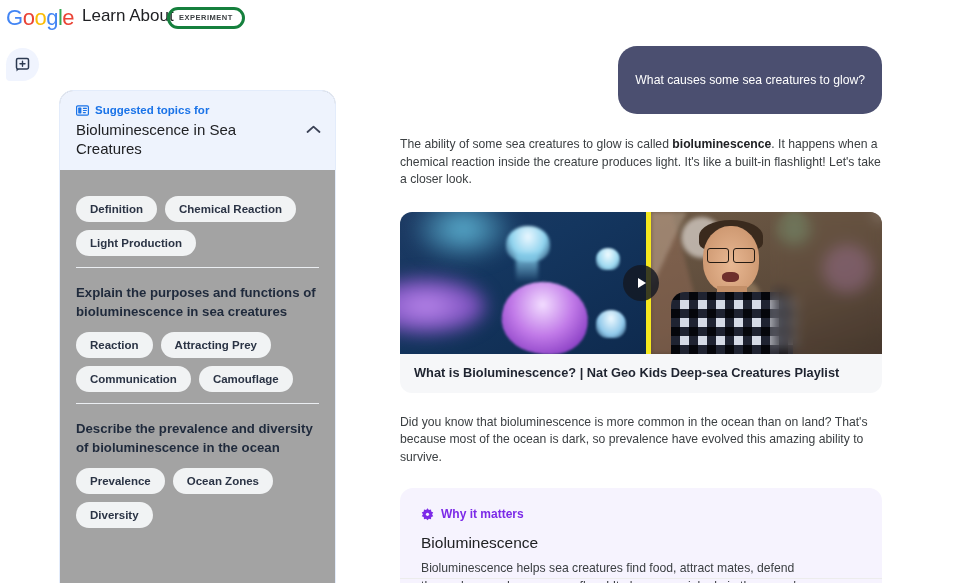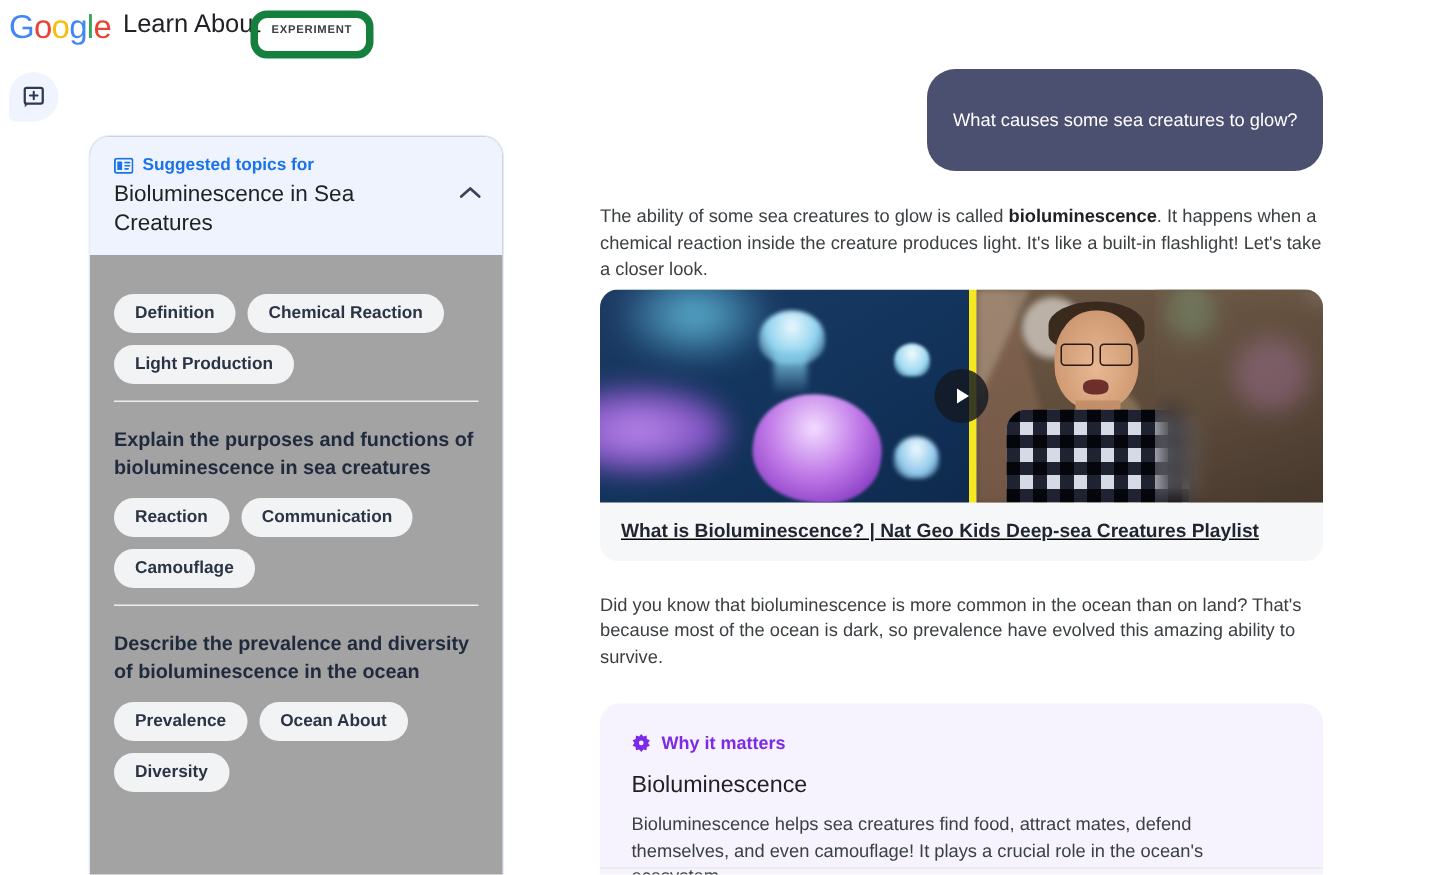--- a/index.html
+++ b/index.html
@@ -13,21 +13,21 @@
 
   
   .header { position: absolute; left: 0; top: 0; width: 960px; height: 34px; }
   .glogo { position: absolute; left: 6px; top: 5px; font-size: 22px; letter-spacing: -0.5px;
            font-family: "Liberation Sans", sans-serif; }
   .glogo span { font-weight: 400; }
   .g1 { color: #4285f4; } .g2 { color: #ea4335; } .g3 { color: #fbbc05; }
   .g4 { color: #4285f4; } .g5 { color: #34a853; } .g6 { color: #ea4335; }
   .learn-about { position: absolute; left: 82px; top: 6px; font-size: 17px; color: #202124; }
   .exp-badge { position: absolute; left: 167px; top: 7px;
-    border: 5px solid #15803d; border-radius: 11px; height: 32px; line-height: 15px;
+    border: 3px solid #15803d; border-radius: 11px; height: 22px; line-height: 15px;
     padding: 0 9px; font-size: 7.5px; letter-spacing: .5px; color: #3c4043; font-weight: 600; }
 
   
   .rail-btn { position: absolute; left: 6px; top: 48px; width: 33px; height: 33px;
     background: #f0f4fe; border-radius: 50% 50% 50% 4px; display: flex;
     align-items: center; justify-content: center; cursor: pointer; }
 
   
   .side-card { position: absolute; left: 59px; top: 46px; width: 277px; height: 560px;
     background: #a3a3a3; border: 1px solid #e3ecfb; border-radius: 14px; overflow: hidden; margin-top: 44px; }
@@ -49,21 +49,21 @@
   .main { position: absolute; left: 400px; top: 46px; width: 482px; }
   .q-row { display: flex; justify-content: flex-end; }
   .q-bubble { background: #4b4f70; color: #ffffff; font-size: 12.2px;
     border-radius: 19px; padding: 27px 17px; max-width: 300px; }
   .para { font-size: 12.2px; color: #3c4043; line-height: 17.5px; }
   .para b { color: #202124; font-weight: 700; }
   .p1 { margin-top: 22px; }
   .p2 { margin-top: 21px; }
 
   
-  .video-card { margin-top: 4px; background: #f6f7f9; border-radius: 12px; overflow: hidden; text-decoration: underline; }
+  .video-card { margin-top: 23px; background: #f6f7f9; border-radius: 12px; overflow: hidden; }
   .thumb { position: relative; height: 142px; display: flex; }
   .thumb-left { width: 51%; position: relative; overflow: hidden;
     background: linear-gradient(150deg,#1d3a63 0%,#14365f 40%,#0e2a4e 100%); }
   .blob { position: absolute; border-radius: 50%; filter: blur(9px); }
   .b1 { left: -34px; top: 66px; width: 120px; height: 56px;
         background: radial-gradient(ellipse,#c08ef0 0%,#7b4fbe 60%,rgba(20,54,95,0) 100%); }
   .b2 { left: 8px; top: -18px; width: 110px; height: 70px;
         background: radial-gradient(ellipse,#5fb8d8 0%,rgba(20,54,95,0) 70%); }
   .jelly { position: absolute; }
   .j1 { left: 106px; top: 14px; width: 44px; height: 36px;
@@ -174,30 +174,31 @@
           <div class="chip">Definition</div>
           <div class="chip">Chemical Reaction</div>
           <div class="chip">Light Production</div>
         </div>
       </div>
 
       <div class="topic-group">
         <div class="topic-q">Explain the purposes and functions of bioluminescence in sea creatures</div>
         <div class="chips">
           <div class="chip">Reaction</div>
+          <div class="chip">Attracting Prey</div>
           <div class="chip">Communication</div>
           <div class="chip">Camouflage</div>
         </div>
       </div>
 
       <div class="topic-group">
         <div class="topic-q">Describe the prevalence and diversity of bioluminescence in the ocean</div>
         <div class="chips">
           <div class="chip">Prevalence</div>
-          <div class="chip">Ocean About</div>
+          <div class="chip">Ocean Zones</div>
           <div class="chip">Diversity</div>
         </div>
       </div>
 
     </div>
   </div>
 
   <div class="main">
 
     <div class="q-row">

